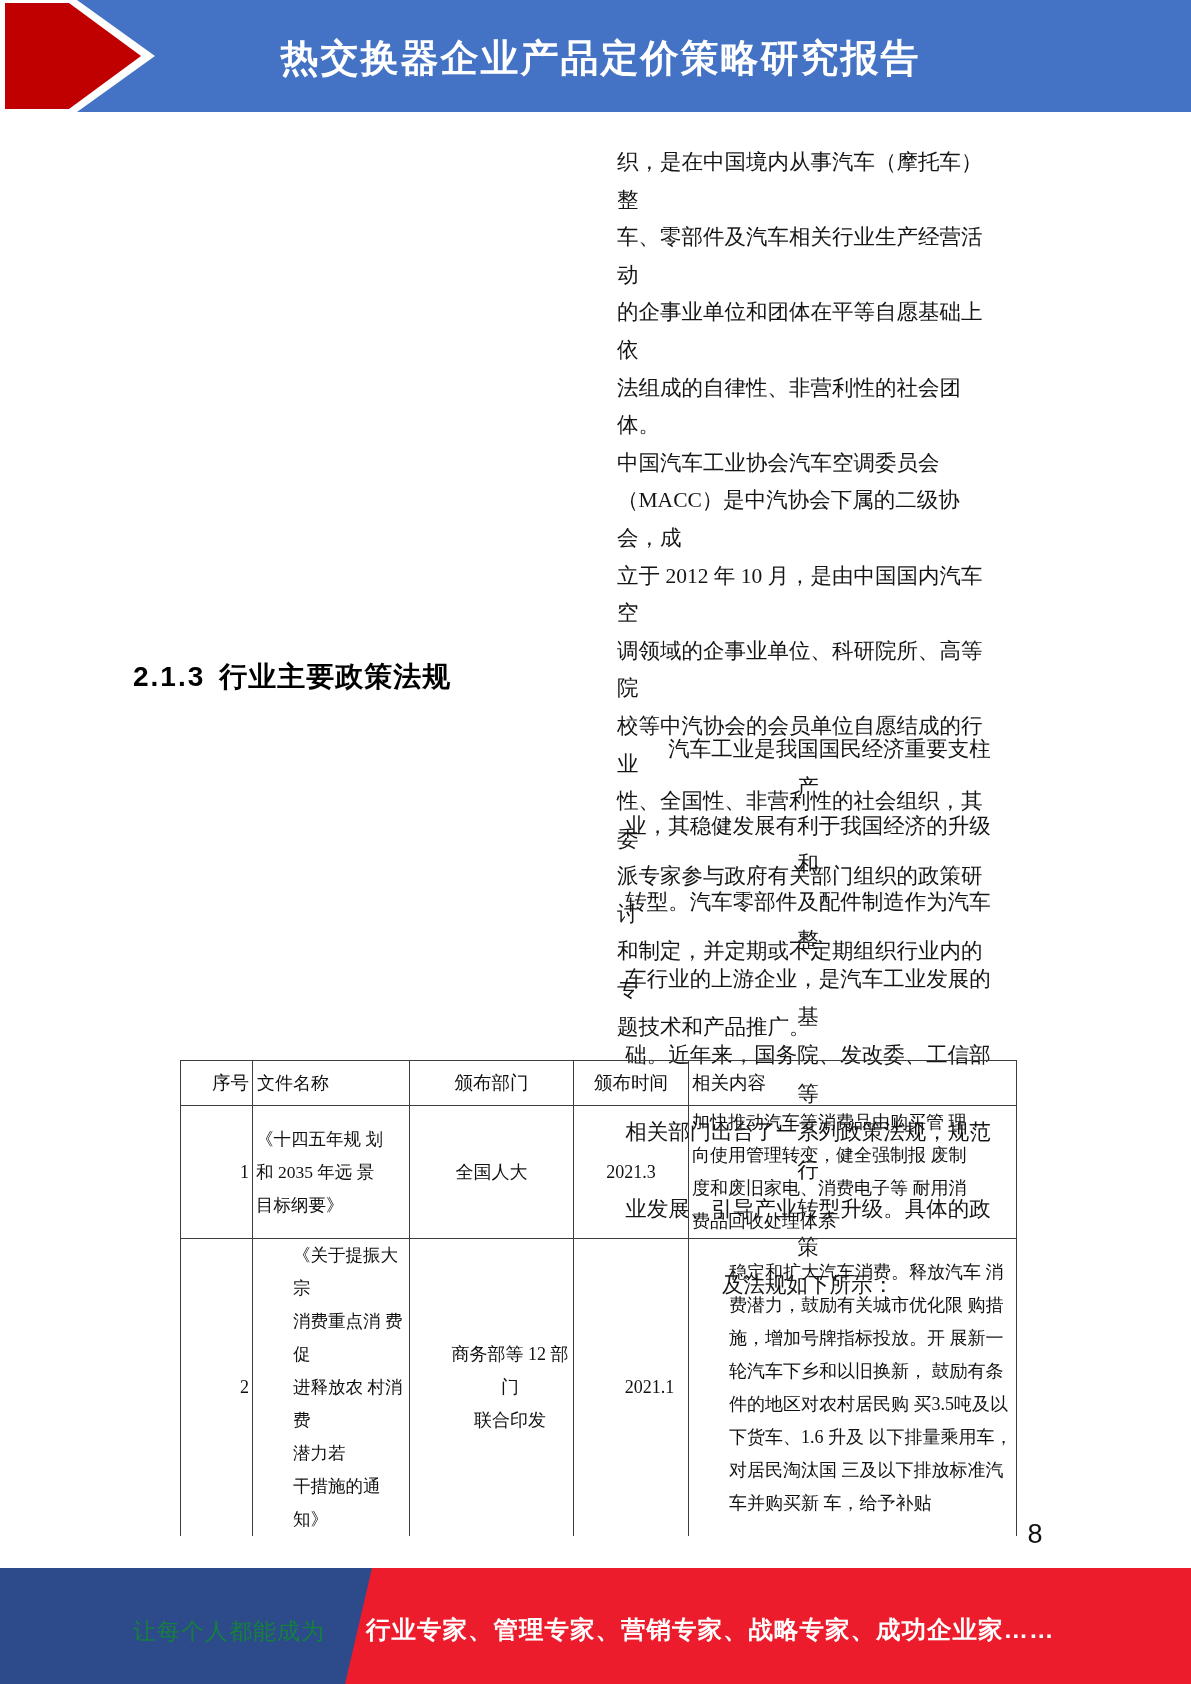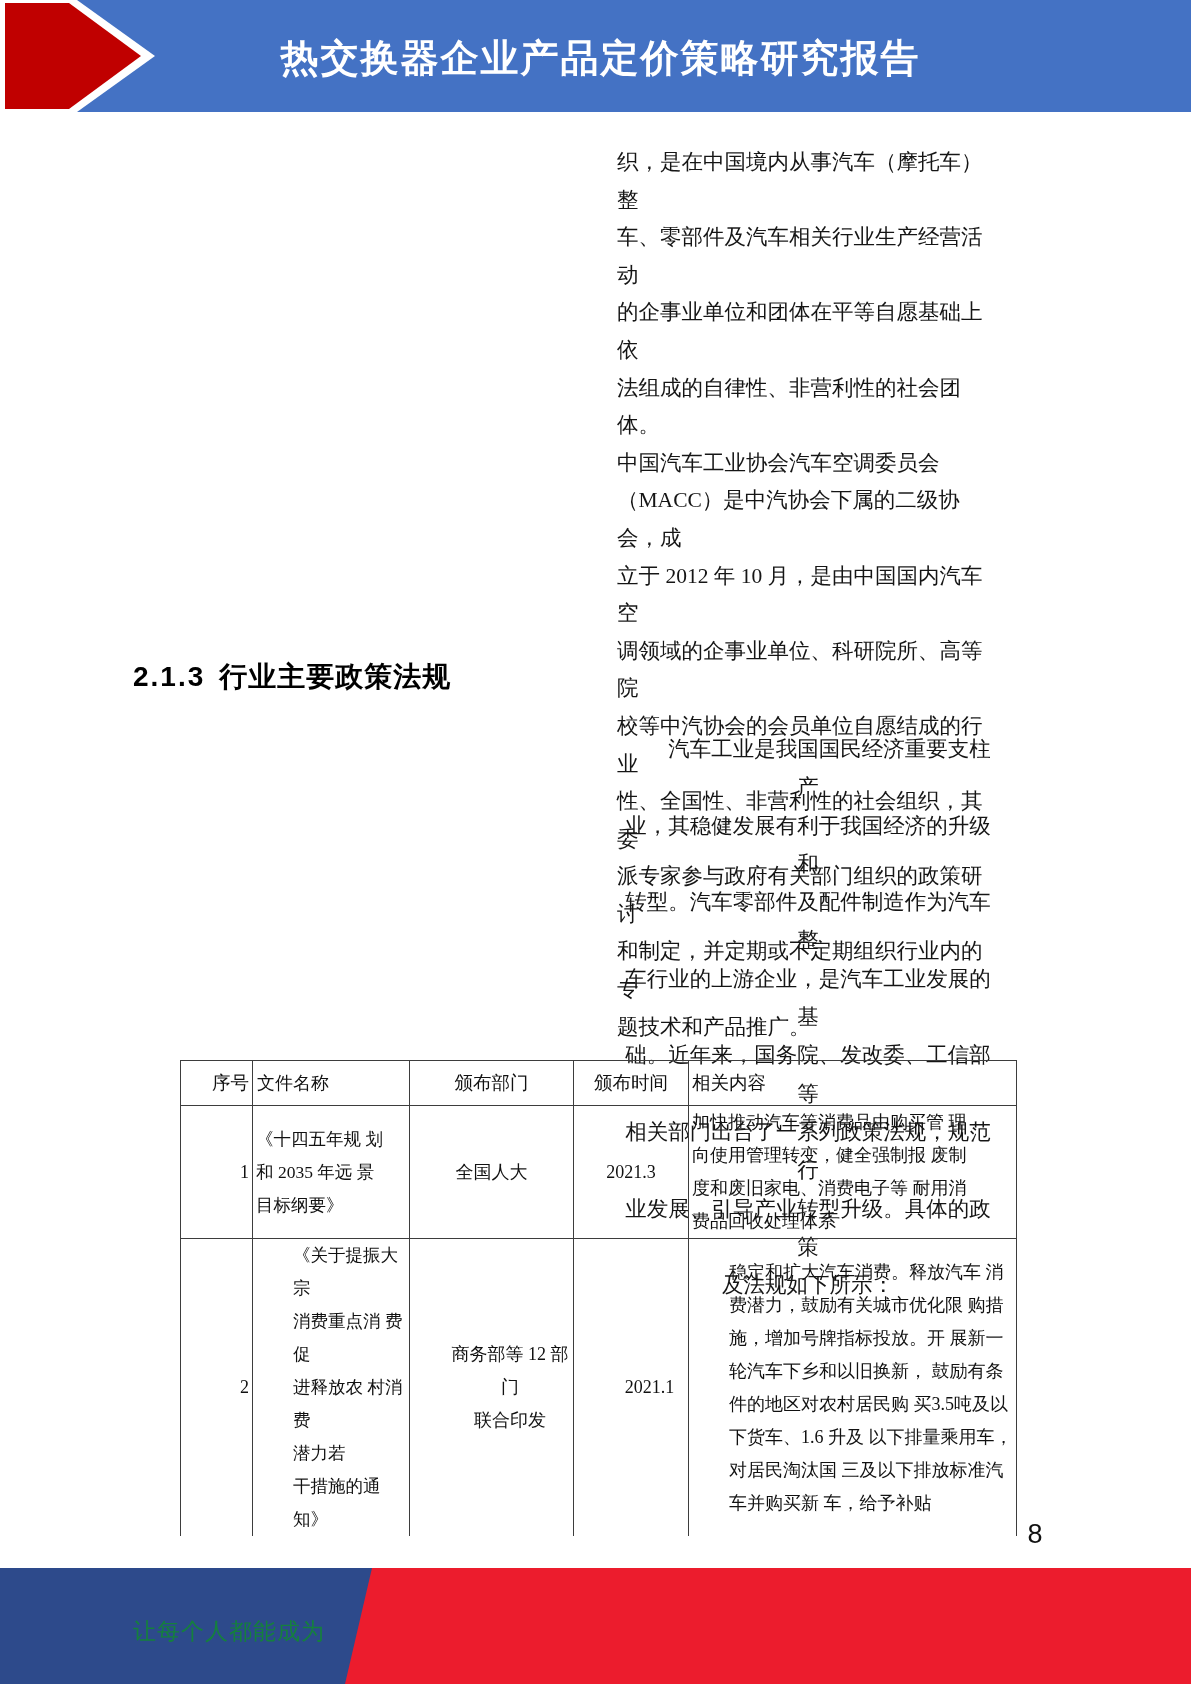--- a/index.html
+++ b/index.html
@@ -181,14 +181,15 @@
 车并购买新 车，给予补贴</td>
     </tr>
   </tbody>
     </table>
 
   <div class="page-number">8</div>
 
   <div class="footer-red"></div>
   <div class="footer-blue"></div>
   <div class="footer-left-text">让每个人都能成为</div>
+  <div class="footer-right-text">行业专家、管理专家、营销专家、战略专家、成功企业家……</div>
 
 </div>
 
 </body></html>

